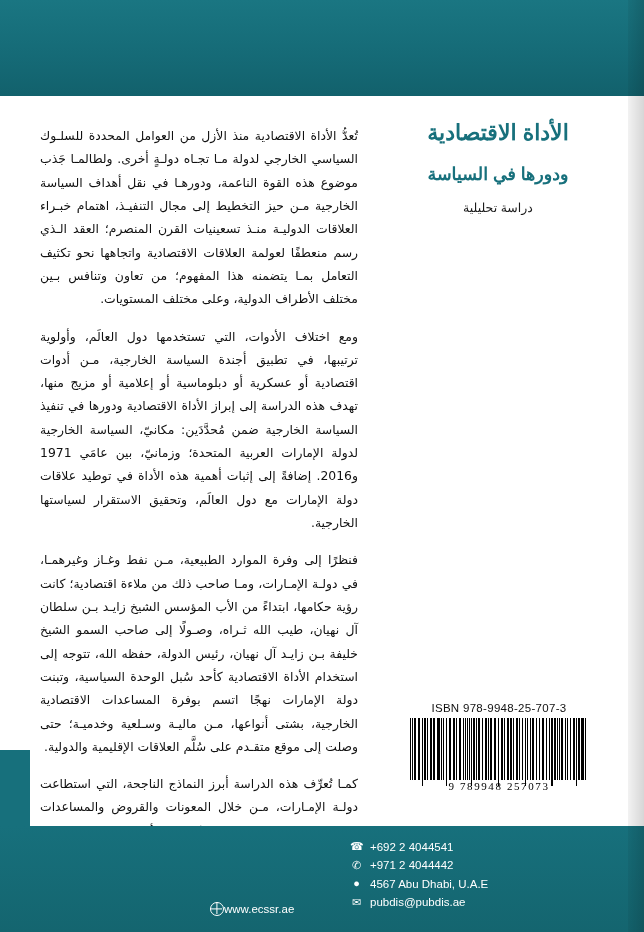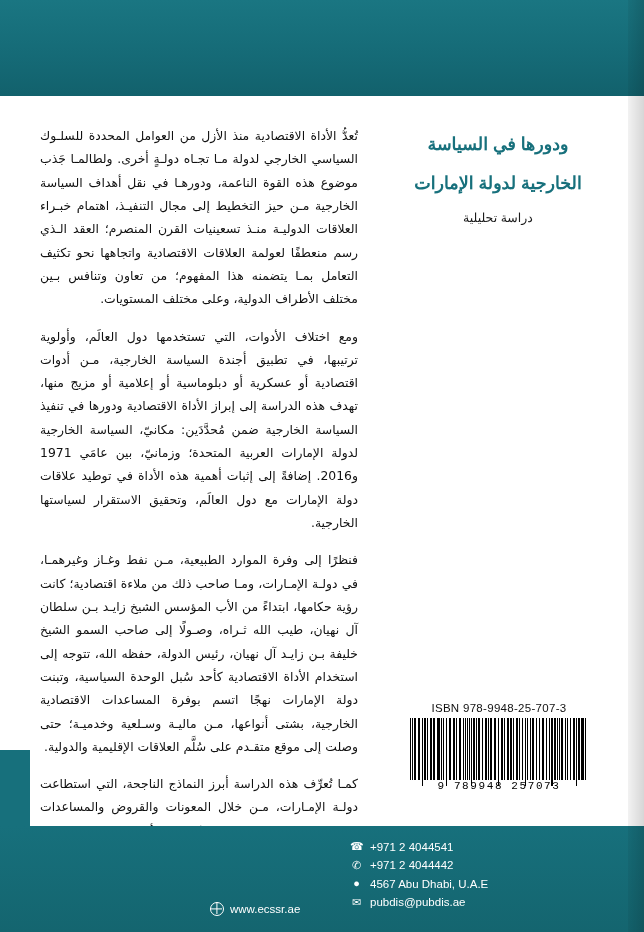--- a/index.html
+++ b/index.html
@@ -168,21 +168,21 @@
     background: #000;
     height: 62px;
     margin-right: 1px;
   }
   .barcode-digits {
     position: absolute;
     left: 0;
     bottom: 0;
     width: 190px;
     text-align: center;
-    font-family: Liberation Mono, monospace;
+    font-family: Liberation Serif, serif;
     font-size: 11px;
     letter-spacing: 1.6px;
     color: #000;
     direction: ltr;
   }
 
   
   .contact {
     position: absolute;
     right: 34px;
@@ -207,21 +207,20 @@
     font-size: 11px;
     color: #ffffff;
     flex: 0 0 13px;
   }
   .web-row {
     position: absolute;
     left: 14px;
     bottom: 12px;
     display: flex;
     align-items: center;
-    gap: 6px;
     color: #ffffff;
     font-size: 11.5px;
     direction: ltr;
   }
   .globe {
     display: inline-block;
     width: 12px;
     height: 12px;
     border: 1.2px solid #fff;
     border-radius: 50%;
@@ -254,22 +253,22 @@
 <div class="page">
 
   <div class="top-band">
     <div class="top-band-inner"></div>
   </div>
 
   <div class="spine-strip"></div>
   <div class="left-edge"></div>
 
   <div class="right-col">
+    <div class="book-title">الأداة الاقتصادية</div>
     <div class="book-subtitle">ودورها في السياسة</div>
-    <div class="book-subtitle">الخارجية لدولة الإمارات</div>
     <div class="book-kind">دراسة تحليلية</div>
   </div>
 
   <div class="body-col">
     <p>تُعدُّ الأداة الاقتصادية منذ الأزل من العوامل المحددة للسلـوك السياسي الخارجي لدولة مـا تجـاه دولـةٍ أخرى. ولطالمـا جَذب موضوع هذه القوة الناعمة، ودورهـا في نقل أهداف السياسة الخارجية مـن حيز التخطيط إلى مجال التنفيـذ، اهتمام خبـراء العلاقات الدوليـة منـذ تسعينيات القرن المنصرم؛ العقد الـذي رسم منعطفًا لعولمة العلاقات الاقتصادية واتجاهها نحو تكثيف التعامل بمـا يتضمنه هذا المفهوم؛ من تعاون وتنافس بـين مختلف الأطراف الدولية، وعلى مختلف المستويات.</p>
     <p>ومع اختلاف الأدوات، التي تستخدمها دول العالَم، وأولوية ترتيبها، في تطبيق أجندة السياسة الخارجية، مـن أدوات اقتصادية أو عسكرية أو دبلوماسية أو إعلامية أو مزيج منها، تهدف هذه الدراسة إلى إبراز الأداة الاقتصادية ودورها في تنفيذ السياسة الخارجية ضمن مُحدَّدَين: مكانيّ، السياسة الخارجية لدولة الإمارات العربية المتحدة؛ وزمانيّ، بين عامَي 1971 و2016. إضافةً إلى إثبات أهمية هذه الأداة في توطيد علاقات دولة الإمارات مع دول العالَم، وتحقيق الاستقرار لسياستها الخارجية.</p>
     <p>فنظرًا إلى وفرة الموارد الطبيعية، مـن نفط وغـاز وغيرهمـا، في دولـة الإمـارات، ومـا صاحب ذلك من ملاءة اقتصادية؛ كانت رؤية حكامها، ابتداءً من الأب المؤسس الشيخ زايـد بـن سلطان آل نهيان، طيب الله ثـراه، وصـولًا إلى صاحب السمو الشيخ خليفة بـن زايـد آل نهيان، رئيس الدولة، حفظه الله، تتوجه إلى استخدام الأداة الاقتصادية كأحد سُبل الوحدة السياسية، وتبنت دولة الإمارات نهجًا اتسم بوفرة المساعدات الاقتصادية الخارجية، بشتى أنواعها، مـن ماليـة وسـلعية وخدميـة؛ حتى وصلت إلى موقع متقـدم على سُلَّم العلاقات الإقليمية والدولية.</p>
     <p>كمـا تُعرِّف هذه الدراسة أبرز النماذج الناجحة، التي استطاعت دولـة الإمـارات، مـن خلال المعونات والقروض والمساعدات والاستثمارات، وغيرهـا من مكونات الأداة الاقتصادية، تنفيذ أهداف سياستها الخارجية، وتوضح كيف أدى الاستخدام الحكيم لهـذه المكوِّنـات إلى نشر مبادئ التسـامح والتعايش والتوافق والسـلام والانفتـاح، ونتج منها تحقيق الاستقرار والأمان والمصالح المشتركة. إضافةً إلى ذلك تُقـدِّم الدراسـة جملةً من النتائج والتوصيات والحلول، التي يمكن أن تسهم في تعظيم دور هـذه الأداة في تنفيذ السياسة الخارجية لدولة الإمارات بشكلٍ خاص، وللدول المشابهة لها من حيث المـوارد والحجم الجغرافي بشكلٍ عام.</p>
   </div>
 
@@ -343,21 +342,21 @@
       <div class="barcode-digits">9 789948 257073</div>
     </div>
   </div>
 
   <div class="left-block"></div>
   <div class="bottom-band">
 
     <div class="contact">
       <div class="contact-row">
         <span class="ico">☎</span>
-        <span>+971 2 4044541</span>
+        <span>+692 2 4044541</span>
       </div>
       <div class="contact-row">
         <span class="ico">✆</span>
         <span>+971 2 4044442</span>
       </div>
       <div class="contact-row">
         <span class="ico">●</span>
         <span>4567 Abu Dhabi, U.A.E</span>
       </div>
       <div class="contact-row">

